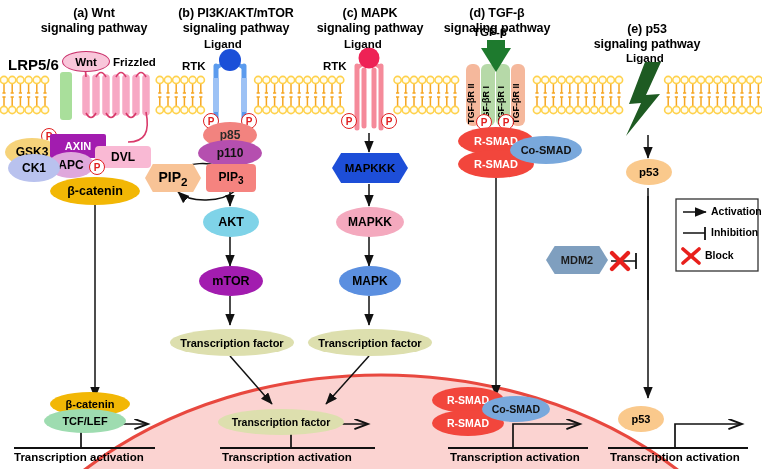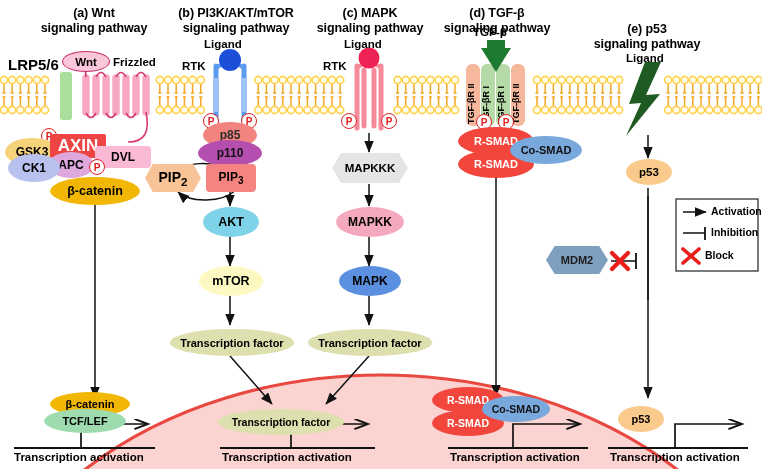--- a/index.html
+++ b/index.html
@@ -423,22 +423,22 @@
   <div class="lbl" style="left:113px;top:56px;font-size:11.5px;">Frizzled</div>
 
   <div class="node ell" style="left:41px;top:128px;width:16px;height:16px;background:#fff;
               border:1.6px solid #E02020;color:#E02020;font-size:10px;">
     <span>P</span>
   </div>
 
   <div class="node ell" style="left:5px;top:138px;width:54px;height:28px;background:#F6D37A;font-size:12px;">
     <span>GSK3</span>
   </div>
-  <div class="node" style="left:50px;top:134px;width:56px;height:24px;background:#ef4444;
-              color:#fff;font-size:17px;border-radius:2px;align-items:center;">
+  <div class="node" style="left:50px;top:134px;width:56px;height:24px;background:#a21caf;
+              color:#fff;font-size:11px;border-radius:2px;align-items:center;">
     <span>AXIN</span>
   </div>
   <div class="node" style="left:95px;top:146px;width:56px;height:22px;background:#F9B9D4;
               font-size:12px;border-radius:4px;">
     <span>DVL</span>
   </div>
   <div class="node ell" style="left:48px;top:152px;width:46px;height:26px;background:#DFA8DC;font-size:12px;">
     <span>APC</span>
   </div>
   <div class="node ell" style="left:8px;top:154px;width:52px;height:28px;background:#B9C2EE;font-size:12px;">
@@ -474,38 +474,38 @@
               clip-path:polygon(14% 0,86% 0,100% 50%,86% 100%,14% 100%,0 50%);">
     <span><span>PIP</span><sub>2</sub></span>
   </div>
   <div class="node" style="left:206px;top:164px;width:50px;height:28px;background:#F5837F;
               font-size:12px;border-radius:4px;">
     <span><span>PIP</span><sub>3</sub></span>
   </div>
   <div class="node ell" style="left:203px;top:207px;width:56px;height:30px;background:#7FD3E8;font-size:12.5px;">
     <span>AKT</span>
   </div>
-  <div class="node ell" style="left:199px;top:266px;width:64px;height:30px;background:#fef9c3;font-size:12.5px;">
+  <div class="node ell" style="left:199px;top:266px;width:64px;height:30px;background:#a21caf;font-size:12.5px;">
     <span>mTOR</span>
   </div>
   <div class="node ell" style="left:170px;top:329px;width:124px;height:27px;background:#DDDFAE;font-size:11px;">
     <span>Transcription factor</span>
   </div>
 
   <div class="lbl" style="left:344px;top:38px;font-size:11.5px;">Ligand</div>
   <div class="lbl" style="left:323px;top:60px;font-size:11.5px;">RTK</div>
   <div class="node ell" style="left:341px;top:113px;width:16px;height:16px;background:#fff;
               border:1.6px solid #E02020;color:#E02020;font-size:10px;">
     <span>P</span>
   </div>
   <div class="node ell" style="left:381px;top:113px;width:16px;height:16px;background:#fff;
               border:1.6px solid #E02020;color:#E02020;font-size:10px;">
     <span>P</span>
   </div>
-  <div class="node" style="left:332px;top:153px;width:76px;height:30px;background:#e5e5e5;font-size:11.5px;
+  <div class="node" style="left:332px;top:153px;width:76px;height:30px;background:#1d4ed8;font-size:11.5px;
               clip-path:polygon(12% 0,88% 0,100% 50%,88% 100%,12% 100%,0 50%);">
     <span>MAPKKK</span>
   </div>
   <div class="node ell" style="left:339px;top:266px;width:62px;height:30px;background:#5B8FE0;font-size:12px;">
     <span>MAPK</span>
   </div>
   <div class="node ell" style="left:336px;top:207px;width:68px;height:30px;background:#F4A9BE;font-size:12px;">
     <span>MAPKK</span>
   </div>
   <div class="node ell" style="left:308px;top:329px;width:124px;height:27px;background:#DDDFAE;font-size:11px;">

